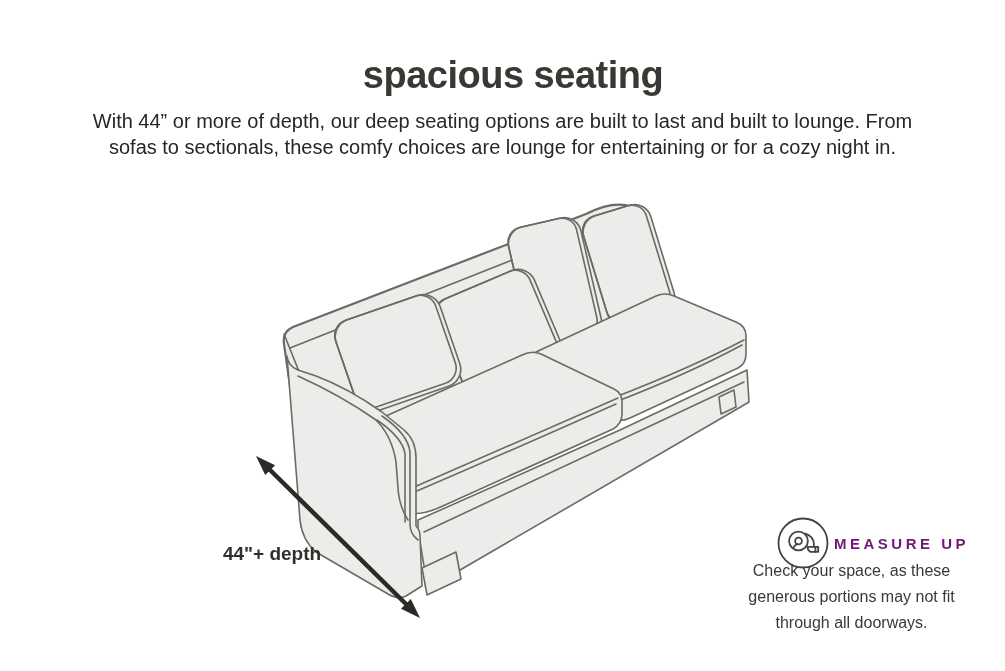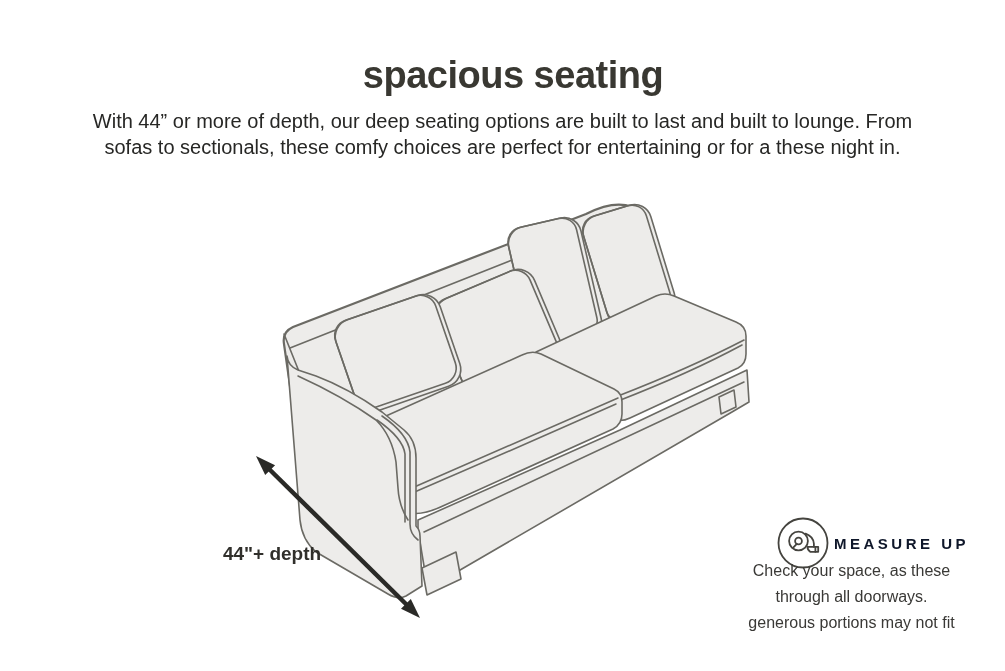--- a/index.html
+++ b/index.html
@@ -21,42 +21,42 @@
   .arrow-svg{position:absolute;left:244px;top:444px;}
 
   .depth-label{
     position:absolute;left:202px;top:543px;width:140px;
     text-align:center;font-size:19px;font-weight:bold;color:#302f2b;
   }
 
   .measure-icon{position:absolute;left:776px;top:516px;}
   .measure-heading{
     position:absolute;left:834px;top:535px;
-    font-size:15px;font-weight:bold;letter-spacing:3.5px;color:#0f172a;
+    font-size:15px;font-weight:bold;letter-spacing:3.5px;color:#701a75;
     white-space:nowrap;
   }
   .measure-note{
     position:absolute;left:740px;top:558px;width:223px;
     text-align:center;font-size:16px;line-height:26px;color:#3a3936;
   }
 
   svg .ln{fill:none;stroke:#6b6a64;stroke-width:1.6;stroke-linecap:round;stroke-linejoin:round;}
   svg .fl{fill:#edecea;stroke:#6b6a64;stroke-width:1.6;stroke-linejoin:round;}
   svg .heavy{stroke-width:2.2;}
 </style>
 </head>
 <body>
 
 <div class="canvas">
 
   <div class="title">spacious seating</div>
 
   <div class="description">
     <div>With 44” or more of depth, our deep seating options are built to last and built to lounge. From</div>
-    <div>sofas to sectionals, these comfy choices are perfect for entertaining or for a these night in.</div>
+    <div>sofas to sectionals, these comfy choices are lounge for entertaining or for a cozy night in.</div>
   </div>
 
   <svg class="sofa-svg" width="490" height="420" viewBox="0 0 490 420" aria-hidden="true">
 
     <path class="fl heavy" d="M14,154 Q12,142 23,137 L316,24 Q344,10 362,17 Q378,23 383,39 L388,55 L391,118 L374,131 L338,168 L96,264 L26,238 Z"></path>
     <path class="ln" d="M20,158 L318,40 Q346,28 363,33 Q376,38 381,52"></path>
     <path class="ln" d="M14,144 L30,184"></path>
 
     <g transform="translate(359,75) rotate(-17)">
       <rect class="fl" x="-35" y="-57" width="70" height="114" rx="17"></rect>
@@ -111,17 +111,17 @@
       <circle cx="22.5" cy="25" r="3.4"></circle>
       <path d="M20.8,27.8 L17.2,31.6"></path>
       <path d="M29.6,17.6 Q37.6,20.6 37.9,27.8 L37.9,30.8"></path>
       <path d="M31.5,30.8 L42.2,30.8 L42.2,35.8 L34.2,35.8 Q31.4,33.8 31.5,30.8 Z"></path>
       <path d="M39.4,30.8 L39.4,35.8"></path>
     </g>
   </svg>
   <div class="measure-heading">MEASURE UP</div>
   <div class="measure-note">
     <div>Check your space, as these</div>
+    <div>generous portions may not fit</div>
     <div>through all doorways.</div>
-    <div>generous portions may not fit</div>
   </div>
 
 </div>
 
 </body></html>

